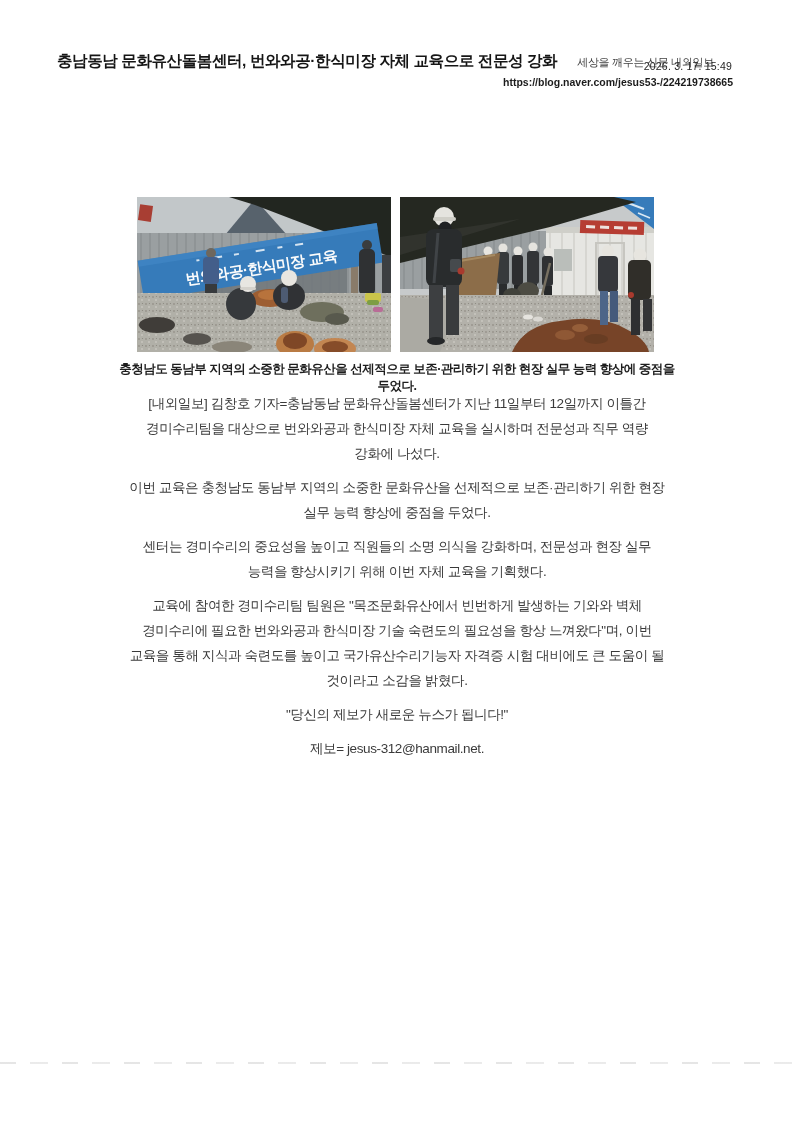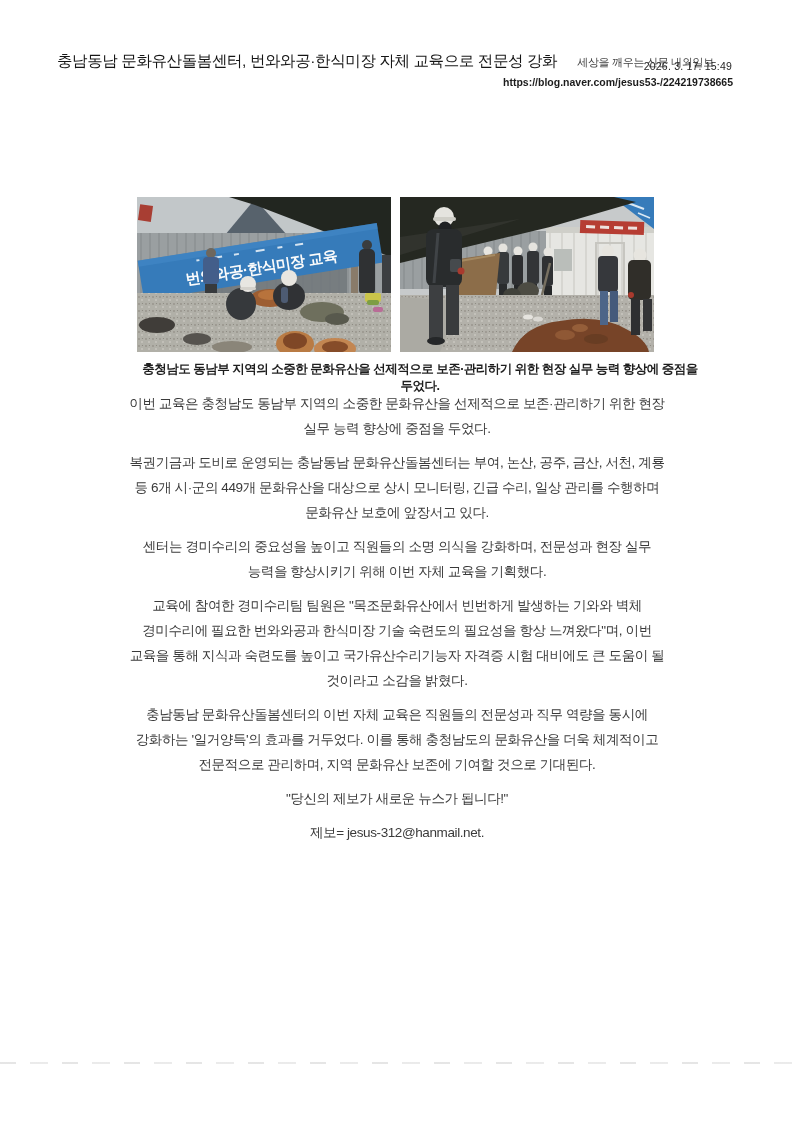--- a/index.html
+++ b/index.html
@@ -3,31 +3,31 @@
 <meta charset="utf-8">
 <style>
   * { margin:0; padding:0; box-sizing:border-box; }
   html,body { background:#ffffff; }
   .page {
     position:relative; width:793px; height:1121px; background:#ffffff;
     font-family:"Liberation Sans","DejaVu Sans",sans-serif; overflow:hidden;
   }
   
   .hdr-title-row { position:absolute; left:57px; top:51px; width:560px; white-space:nowrap; }
-  .hdr-title { font-size:15.5px; font-weight:normal; color:#151515; letter-spacing:-0.4px; }
+  .hdr-title { font-size:15.5px; font-weight:bold; color:#151515; letter-spacing:-0.4px; }
   .hdr-tagline { font-size:11px; color:#3f3f3f; margin-left:20px; letter-spacing:-0.3px; }
   .hdr-datetime { position:absolute; top:53px; right:61px; font-size:10.5px; color:#262626; letter-spacing:0.2px;margin-top:7px; }
   .hdr-url { position:absolute; top:76px; right:60px; font-size:10.5px; color:#1b1b1b;font-weight:bold; }
   
   .photo-row { position:absolute; left:137px; top:197px; width:517px; height:155px; display:flex; gap:9px; }
   .photo { width:254px; height:155px; overflow:hidden; background:#c8cbcd; }
   .photo svg { display:block; filter: blur(0.45px) saturate(0.92) contrast(0.97); }
   .photo-caption {
     position:absolute; left:117px; top:361px; width:560px; text-align:center;
-    font-size:12.5px; font-weight:bold; color:#1e1e1e; letter-spacing:-0.5px;margin-left:23px;
+    font-size:12.5px; font-weight:bold; color:#1e1e1e; letter-spacing:-0.5px;
   }
   
   .article {
     position:absolute; left:126px; top:391px; width:542px;
     font-size:13.5px; line-height:25px; color:#3a3a3a; text-align:center;
     letter-spacing:-0.4px; word-break:keep-all;
   }
   .article p { margin:0 0 9px 0; }
   .closing { margin-top:3px; }
   .contact { margin-top:0; }
@@ -225,24 +225,23 @@
           <rect x="231" y="102" width="9" height="36" fill="#2b2d2f"></rect>
           <rect x="243" y="102" width="9" height="32" fill="#303234"></rect>
         </g>
       </svg>
     </div>
   </div>
 
   <div class="photo-caption">충청남도 동남부 지역의 소중한 문화유산을 선제적으로 보존·관리하기 위한 현장 실무 능력 향상에 중점을 두었다.</div>
 
   <div class="article">
+    <p>[내외일보] 김창호 기자=충남동남 문화유산돌봄센터가 지난 11일부터 12일까지 이틀간 경미수리팀을 대상으로 번와와공과 한식미장 자체 교육을 실시하며 전문성과 직무 역량 강화에 나섰다.</p>
     <p>이번 교육은 충청남도 동남부 지역의 소중한 문화유산을 선제적으로 보존·관리하기 위한 현장 실무 능력 향상에 중점을 두었다.</p>
-    <p>복권기금과 도비로 운영되는 충남동남 문화유산돌봄센터는 부여, 논산, 공주, 금산, 서천, 계룡 등 6개 시·군의 449개 문화유산을 대상으로 상시 모니터링, 긴급 수리, 일상 관리를 수행하며 문화유산 보호에 앞장서고 있다.</p>
     <p>센터는 경미수리의 중요성을 높이고 직원들의 소명 의식을 강화하며, 전문성과 현장 실무 능력을 향상시키기 위해 이번 자체 교육을 기획했다.</p>
     <p>교육에 참여한 경미수리팀 팀원은 "목조문화유산에서 빈번하게 발생하는 기와와 벽체 경미수리에 필요한 번와와공과 한식미장 기술 숙련도의 필요성을 항상 느껴왔다"며, 이번 교육을 통해 지식과 숙련도를 높이고 국가유산수리기능자 자격증 시험 대비에도 큰 도움이 될 것이라고 소감을 밝혔다.</p>
-    <p>충남동남 문화유산돌봄센터의 이번 자체 교육은 직원들의 전문성과 직무 역량을 동시에 강화하는 '일거양득'의 효과를 거두었다. 이를 통해 충청남도의 문화유산을 더욱 체계적이고 전문적으로 관리하며, 지역 문화유산 보존에 기여할 것으로 기대된다.</p>
     <p class="closing">"당신의 제보가 새로운 뉴스가 됩니다!"</p>
     <p class="contact">제보= jesus-312@hanmail.net.</p>
   </div>
 
   <div class="scan-line"></div>
 
 </div>
 
 </body></html>

